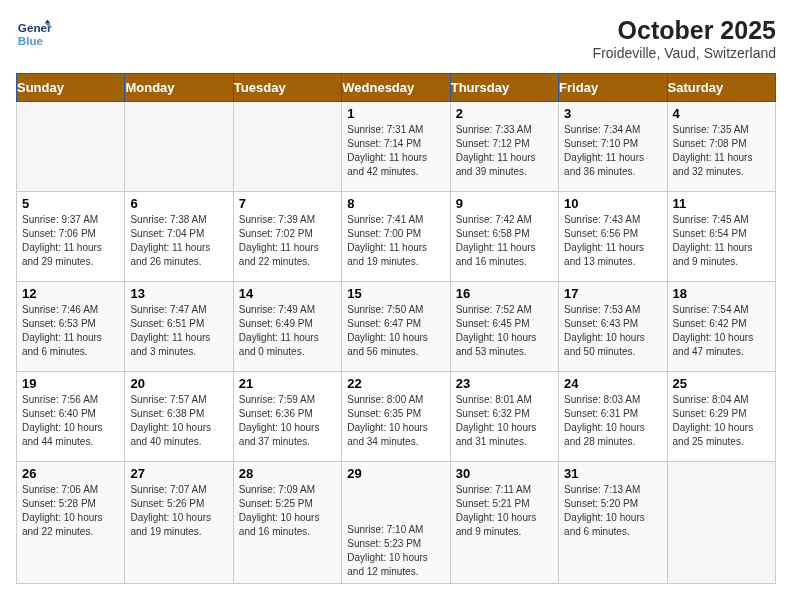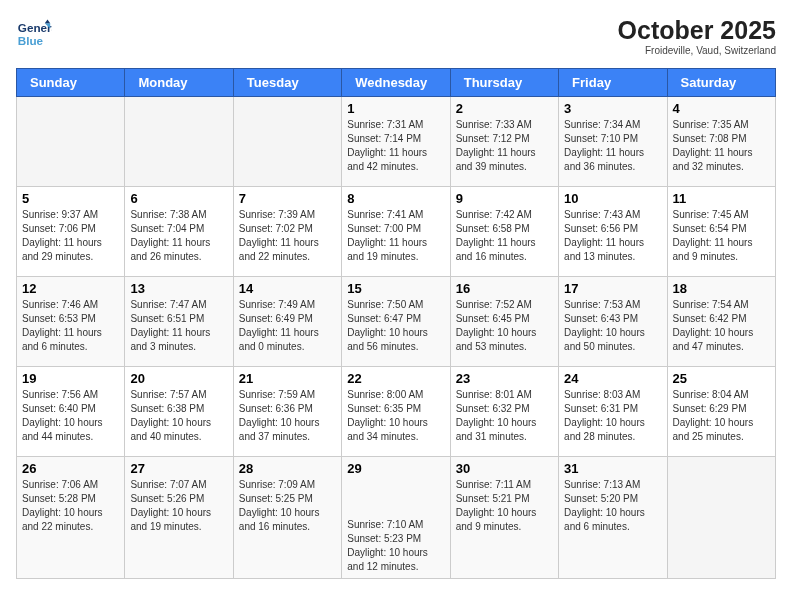--- a/index.html
+++ b/index.html
@@ -28,32 +28,32 @@
     .title-section {
       text-align: right;
     }
     .month-title {
       font-size: 25px;
       font-weight: bold;
       color: #222;
       margin-left: 28px;
     }
     .subtitle {
-      font-size: 10px;
+      font-size: 14px;
       color: #444;
     }
     table {
       width: 100%;
       border-collapse: collapse;
       font-size: 11px;
     }
     thead tr th {
-      background: #3b82f6;
+      background: #a16207;
       color: #fff;
-      padding: 6px 13px;
+      padding: 6px 0;
       text-align: left;
       font-size: 13px;
       font-weight: bold;
       border: 1px solid #2a57a5;
     }
     tbody tr td {
       border: 1px solid #ccc;
       vertical-align: top;
       padding: 4px 5px;
       width: 14.28%;

